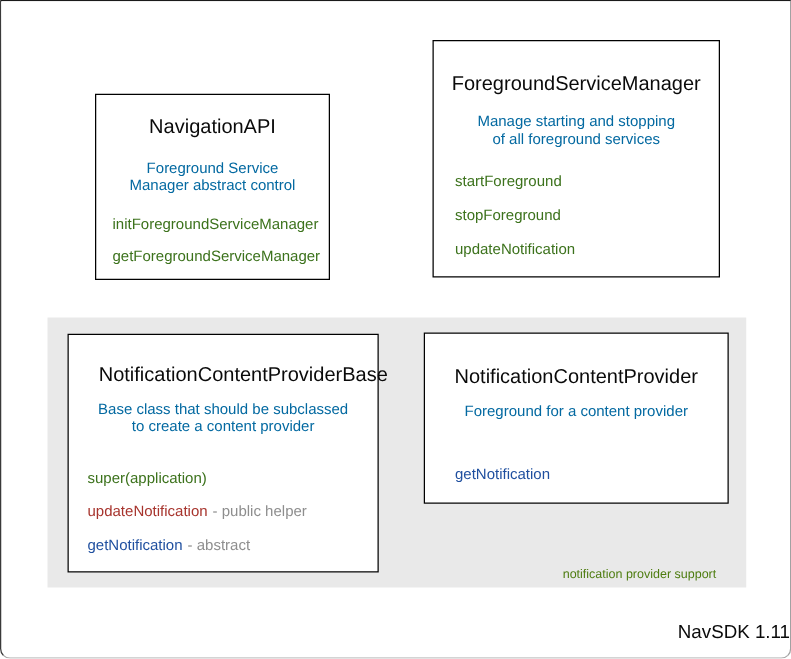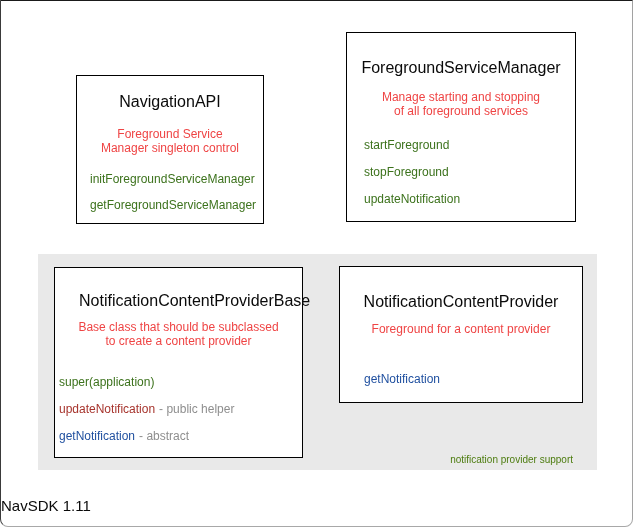--- a/index.html
+++ b/index.html
@@ -51,21 +51,21 @@
     text-align: center;
     font-size: 16px;
     line-height: 18px;
     color: #0a0a0a;
     white-space: nowrap;
   }
   .box-desc {
     text-align: center;
     font-size: 12px;
     line-height: 14px;
-    color: #ef4444;
+    color: #0369a1;
   }
   .methods { font-size: 12px; line-height: 14px; }
   .method-row { white-space: nowrap; }
   .m-green { color: #3c721c; }
   .m-red   { color: #a7342d; }
   .m-blue  { color: #1f4f9f; }
   .method-suffix { color: #8e8e8e; margin-left: 4px; }
 
   
   .box-nav-api  .box-title { margin-top: 17px; }
@@ -73,51 +73,51 @@
   .box-nav-api  .methods   { margin-top: 17px; padding-left: 13px; }
   .box-nav-api  .method-row{ margin-bottom: 12px; }
 
   .box-fsm  .box-title { margin-top: 26px; }
   .box-fsm  .box-desc  { margin-top: 13px; }
   .box-fsm  .methods   { margin-top: 20px; padding-left: 17px; }
   .box-fsm  .method-row{ margin-bottom: 13px; }
 
   .box-ncp-base .box-title { margin-top: 24px; padding-left: 24px; }
   .box-ncp-base .box-desc  { margin-top: 10px; }
-  .box-ncp-base .methods   { margin-top: 27px; padding-left: 4px; }
+  .box-ncp-base .methods   { margin-top: 27px; padding-left: 15px; }
   .box-ncp-base .method-row{ margin-bottom: 13px; }
 
   .box-ncp .box-title { margin-top: 26px; }
   .box-ncp .box-desc  { margin-top: 11px; }
   .box-ncp .methods   { margin-top: 36px; padding-left: 24px; }
 
   .footer-label {
     position: absolute;
     left: 0;
     top: 496px;
     width: 100%;
-    text-align: left;
+    text-align: right;
     font-size: 15px;
     color: #0a0a0a;
   }
 </style>
 </head>
 <body>
 
 <div class="canvas">
 
   <div class="group-bg">
     <div class="group-label">notification provider support</div>
   </div>
 
   <div class="class-box box-nav-api">
     <div class="box-title">NavigationAPI</div>
     <div class="box-desc">
       <div>Foreground Service</div>
-      <div>Manager singleton control</div>
+      <div>Manager abstract control</div>
     </div>
     <div class="methods">
       <div class="method-row">
         <span class="m-green">initForegroundServiceManager</span>
       </div>
       <div class="method-row">
         <span class="m-green">getForegroundServiceManager</span>
       </div>
     </div>
   </div>

